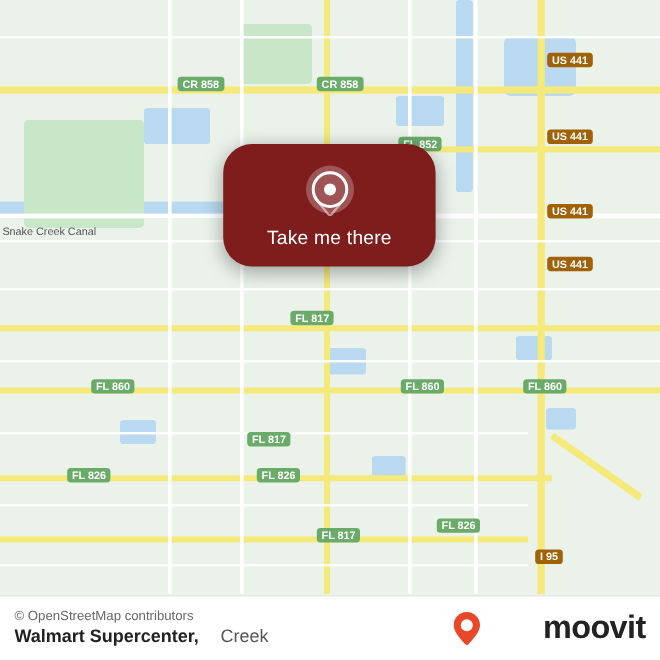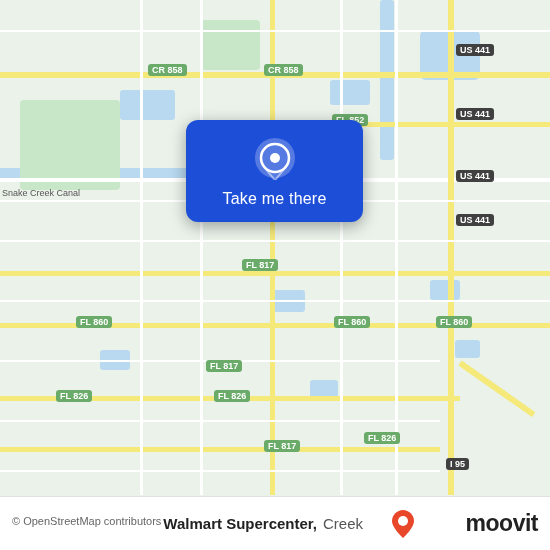--- a/index.html
+++ b/index.html
@@ -39,21 +39,21 @@
       position: absolute;
       background-color: #6aab6a;
       color: white;
       font-size: 9px;
       font-weight: bold;
       padding: 1px 4px;
       border-radius: 3px;
       white-space: nowrap;
     }
     .road-label-blue {
-      background-color: #404040;
+      background-color: #a16207;
       color: white;
     }
 
     
     .water {
       position: absolute;
       background-color: #b8d9f0;
       border-radius: 3px;
     }
 
@@ -63,22 +63,22 @@
       background-color: #c8e6c8;
       border-radius: 4px;
     }
 
     
     #popup-card {
       position: absolute;
       left: 186px;
       top: 120px;
       width: 177px;
-      background-color: #1d4ed8;
-      border-radius: 12px;
+      background-color: #7f1d1d;
+      border-radius: 24px;
       padding: 16px 12px 14px;
       display: flex;
       flex-direction: column;
       align-items: center;
       box-shadow: 0 4px 16px rgba(0,0,0,0.35);
     }
 
     #popup-pin {
       width: 44px;
       height: 44px;
@@ -110,21 +110,21 @@
     }
 
     #attribution {
       font-size: 11px;
       color: #666;
     }
 
     #place-info {
       display: flex;
       align-items: center;
-      gap: 6px;
+      gap: 18px;
     }
 
     #place-name {
       font-size: 15px;
       font-weight: 600;
       color: #222;
     }
 
     #place-city {
       font-size: 15px;
@@ -137,21 +137,21 @@
       align-items: center;
       gap: 4px;
     }
 
     .moovit-pin {
       width: 22px;
       height: 28px;
     }
 
     .moovit-text {
-      font-size: 23px;
+      font-size: 27px;
       font-weight: bold;
       color: #222;
       letter-spacing: -0.5px;
       margin-left: 48px;
     }
   </style>
 </head>
 <body>
 
 <div id="map-container">
@@ -229,21 +229,21 @@
       <circle cx="22" cy="22" r="20" fill="rgba(255,255,255,0.25)"></circle>
       <circle cx="22" cy="22" r="14" fill="none" stroke="white" stroke-width="2.5"></circle>
       <circle cx="22" cy="22" r="5" fill="white"></circle>
 
       <path d="M22 8 C14 8 8 14 8 21 C8 28 14 35 22 44 C30 35 36 28 36 21 C36 14 30 8 22 8 Z" fill="none" stroke="white" stroke-width="2" opacity="0.5"></path>
     </svg>
     <button id="popup-button">Take me there</button>
   </div>
 
   <div id="bottom-bar">
-    <div style="display:flex;flex-direction:row;gap:2px;">
+    <div style="display:flex;flex-direction:column;gap:2px;">
       <div id="attribution">© OpenStreetMap contributors</div>
       <div id="place-info">
         <span id="place-name">Walmart Supercenter,</span>
         <span id="place-city">Creek</span>
       </div>
     </div>
     <div id="moovit-logo">
 
       <svg class="moovit-pin" viewBox="0 0 22 28" xmlns="http://www.w3.org/2000/svg">
         <path d="M11 0 C5 0 0 5 0 11 C0 18 11 28 11 28 C11 28 22 18 22 11 C22 5 17 0 11 0 Z" fill="#e8472a"></path>

